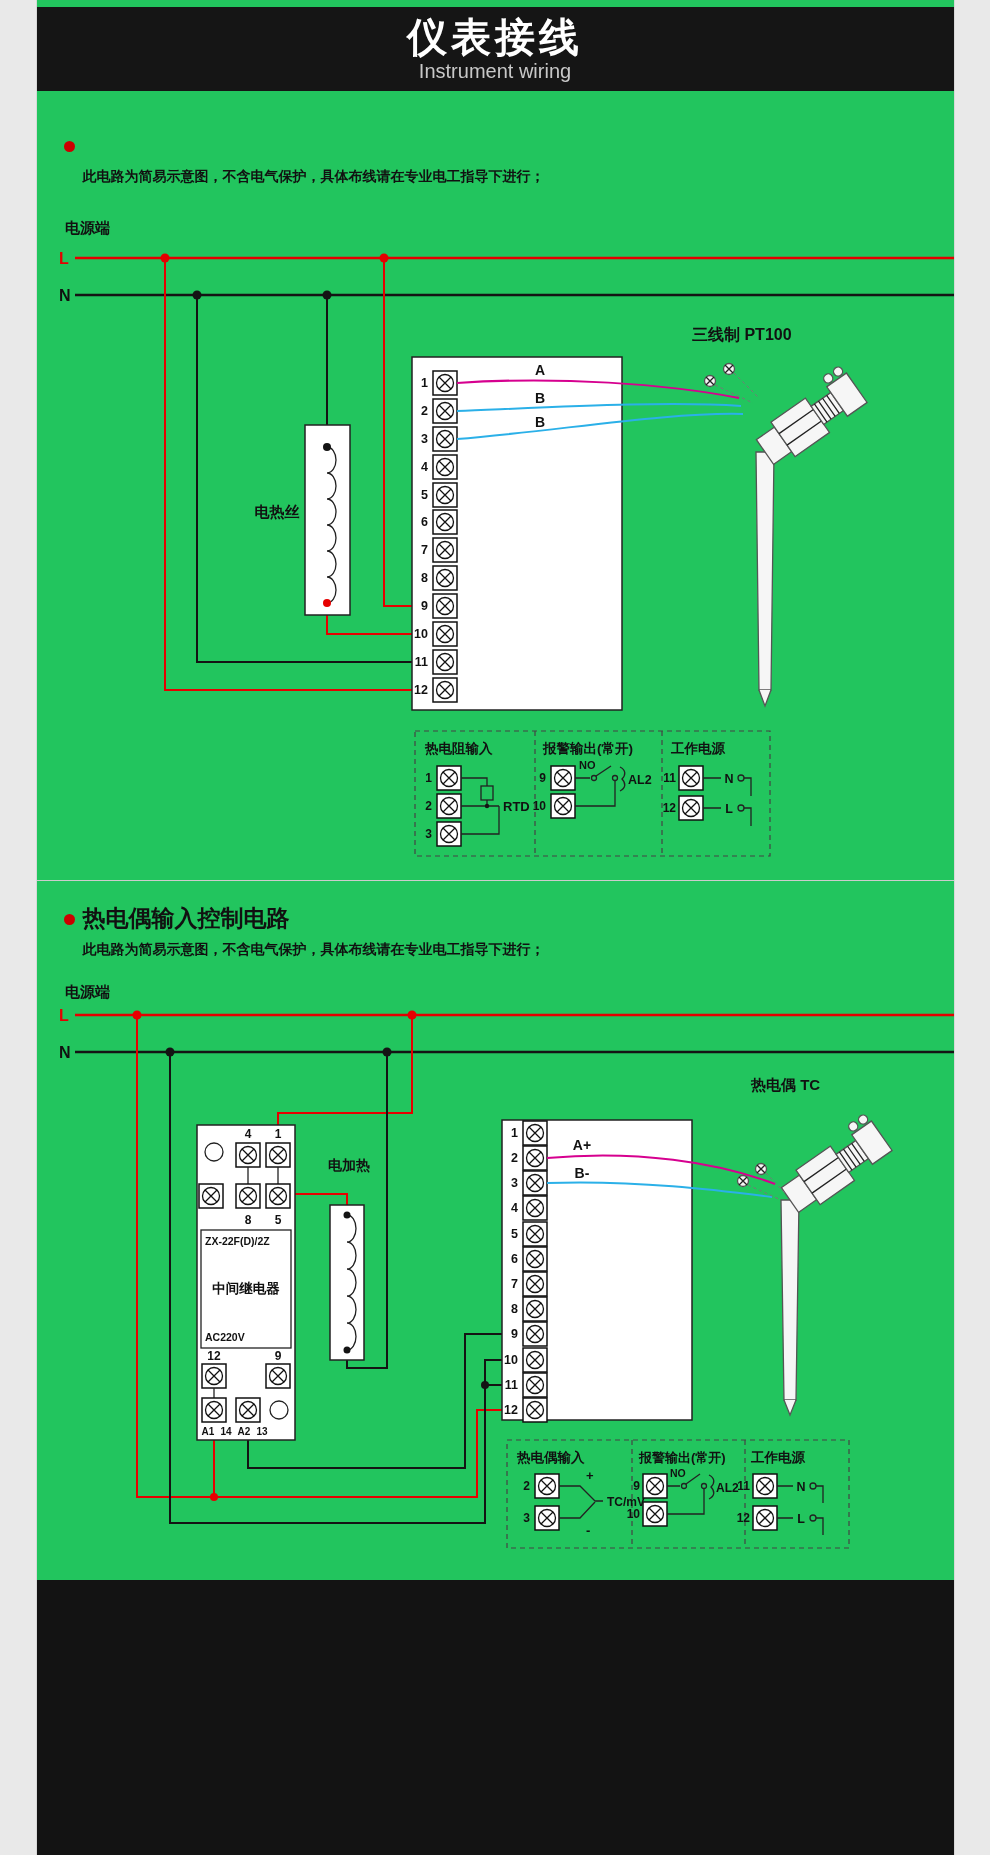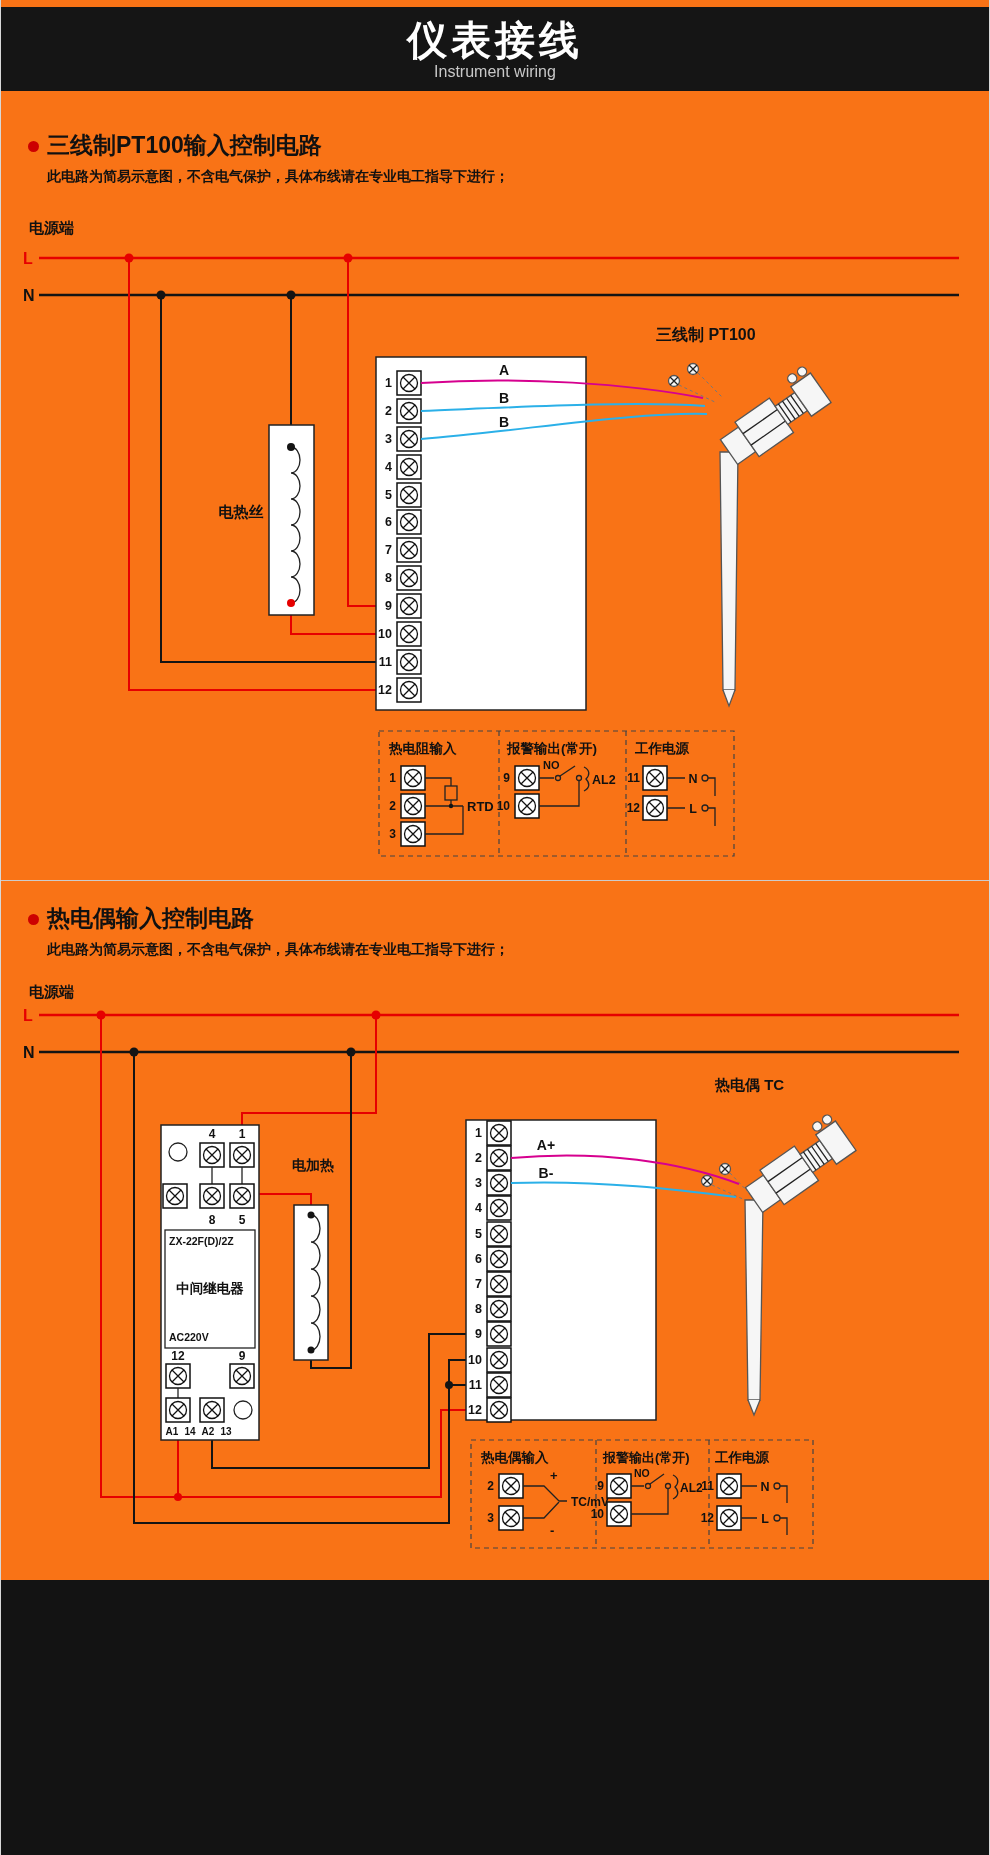--- a/index.html
+++ b/index.html
@@ -1,22 +1,22 @@
 <!DOCTYPE html>
 <html><head>
 <meta charset="utf-8">
 <style>
   html,body{margin:0;padding:0;background:#e9e9e9;}
-  .page{position:relative;width:990px;height:1855px;margin:0 auto;background:#f97316;
+  .page{position:relative;width:919px;height:1855px;margin:0 auto;background:#22c55e;
         border-left:1px solid #d8d8d8;border-right:1px solid #d8d8d8;box-sizing:border-box;
         font-family:"Liberation Sans","DejaVu Sans",sans-serif;overflow:hidden;}
   .banner{position:absolute;left:0;top:7px;width:100%;height:84px;background:#151515;
           display:flex;flex-direction:column;align-items:center;justify-content:center;}
   .banner h1{margin:0;font-size:40px;line-height:44px;color:#ffffff;font-weight:bold;letter-spacing:4px;}
-  .banner .sub{font-size:16px;color:#c8c8c8;margin-top:1px;}
+  .banner .sub{font-size:20px;color:#c8c8c8;margin-top:1px;}
   .bullet{position:absolute;width:11px;height:11px;border-radius:50%;background:#cc0000;}
   .section-head{position:absolute;left:46px;margin:0;font-size:23px;font-weight:bold;color:#111111;}
   .note{position:absolute;left:46px;margin:0;font-size:14px;font-weight:bold;color:#111111;}
   .divider{position:absolute;left:0;top:880px;width:100%;height:1px;background:#cccccc;}
   .footer{position:absolute;left:0;top:1580px;width:100%;height:275px;background:#131313;}
   svg{position:absolute;left:0;}
   svg text{font-family:"Liberation Sans","DejaVu Sans",sans-serif;}
   .lbl{font-weight:bold;fill:#111111;}
   .red-t{fill:#e60000;}
   .rail{fill:none;stroke-width:2.5;}
@@ -37,21 +37,20 @@
 <body>
 
 <div class="page">
 
   <div class="banner">
     <h1>仪表接线</h1>
     <div class="sub">Instrument wiring</div>
   </div>
 
   <span class="bullet" style="left:27px;top:141px;"></span>
-  <h2 class="section-head" style="top:130px;">三线制PT100输入控制电路</h2>
   <p class="note" style="top:168px;">此电路为简易示意图，不含电气保护，具体布线请在专业电工指导下进行；</p>
 
   <svg viewBox="0 205 990 670" width="990" height="670" style="top:205px;">
     <defs>
       <g id="term">
         <rect x="-12" y="-12" width="24" height="24" fill="#ffffff" stroke="#111111" stroke-width="1.5"></rect>
         <circle r="8.5" fill="none" stroke="#111111" stroke-width="1.3"></circle>
         <path d="M-6,-6 L6,6 M-6,6 L6,-6" stroke="#111111" stroke-width="1.3" fill="none"></path>
       </g>
     </defs>

